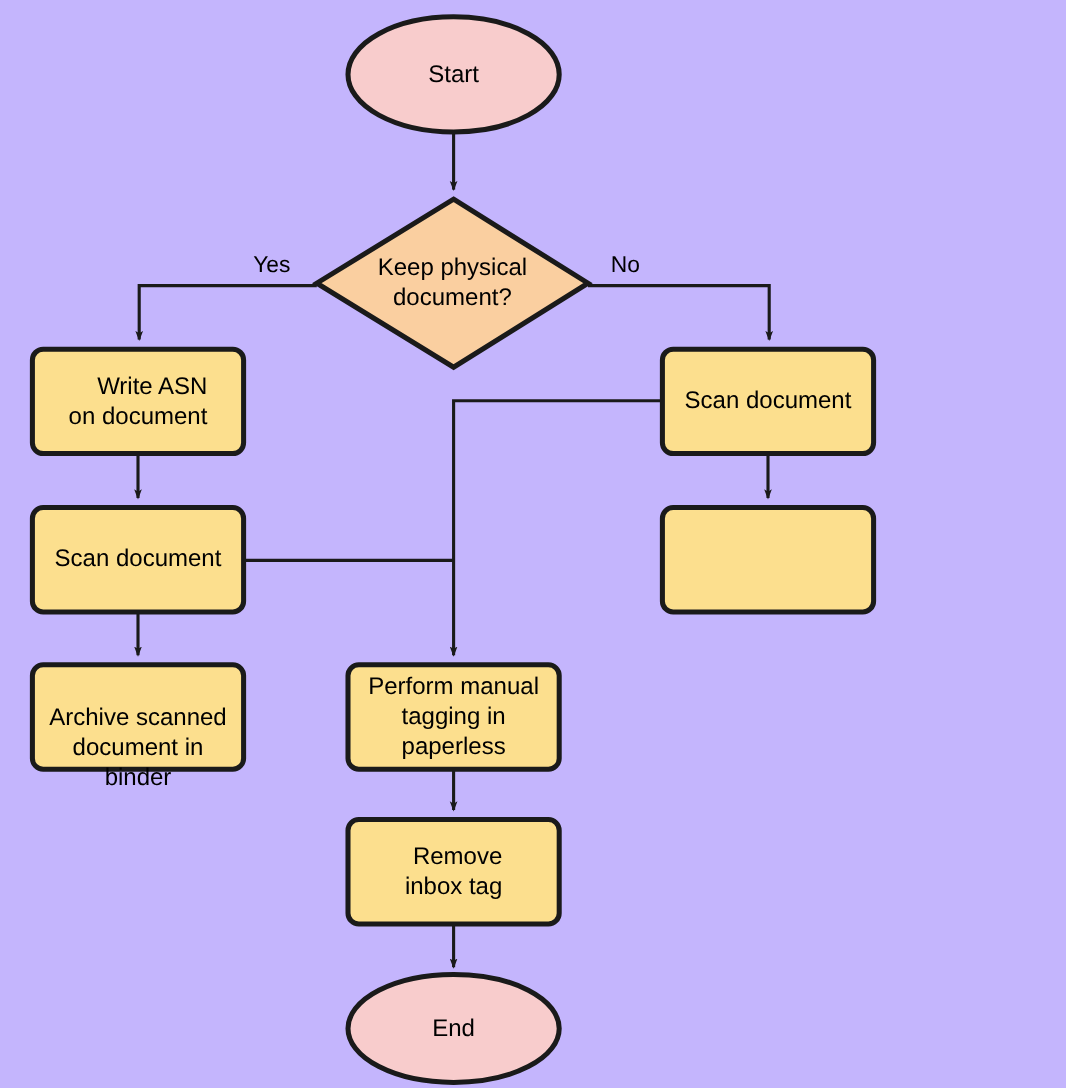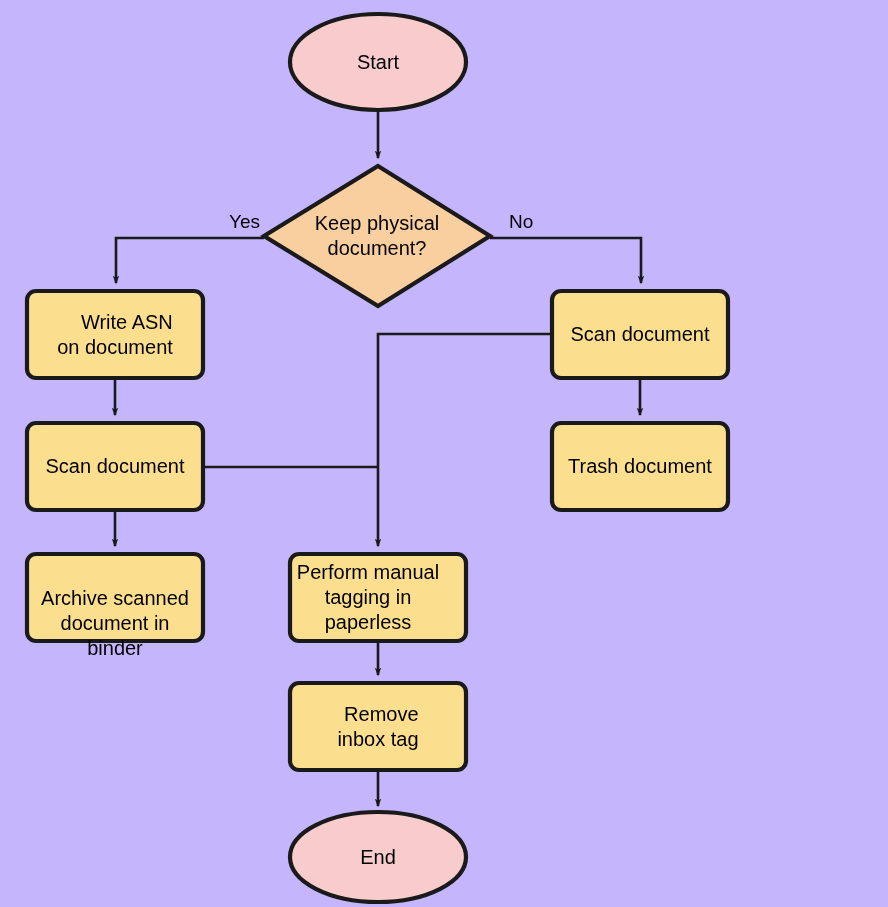--- a/index.html
+++ b/index.html
@@ -124,29 +124,28 @@
 on document</div>
 
   <div class="node-label" style="left:27px; top:423px; width:176px; height:87px;">Scan document</div>
 
   <div class="node-label" style="left:27px; top:580px; width:176px; height:87px;">Archive scanned
 document in
 binder</div>
 
   <div class="node-label" style="left:552px; top:291px; width:176px; height:87px;">Scan document</div>
 
-  <div class="node-label" style="left:552px; top:423px; width:176px; height:87px;">Trash document</div>
 
-  <div class="node-label" style="left:280px; top:554px; width:176px; height:87px;">Perform manual
+  <div class="node-label" style="left:290px; top:554px; width:176px; height:87px;">Perform manual
 tagging in
 paperless</div>
 
   <div class="node-label" style="left:290px; top:683px; width:176px; height:87px;text-align:right;">Remove
 inbox tag</div>
 
   <div class="node-label" style="left:290px; top:812px; width:176px; height:90px;">End</div>
 
-  <div class="edge-label" style="left:229px; top:211px;">Yes</div>
+  <div class="edge-label" style="left:211px; top:211px;">Yes</div>
 
   <div class="edge-label" style="left:509px; top:211px;">No</div>
 
 
 </div>
 
 </body></html>

